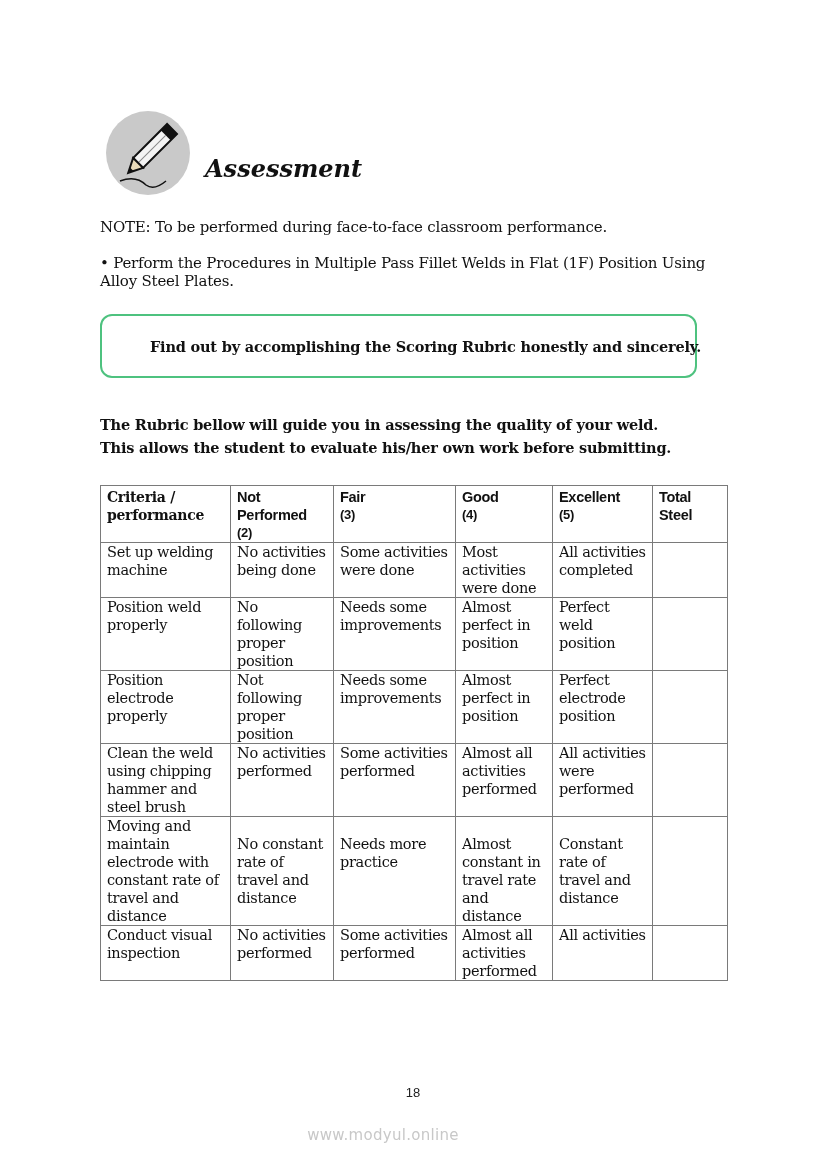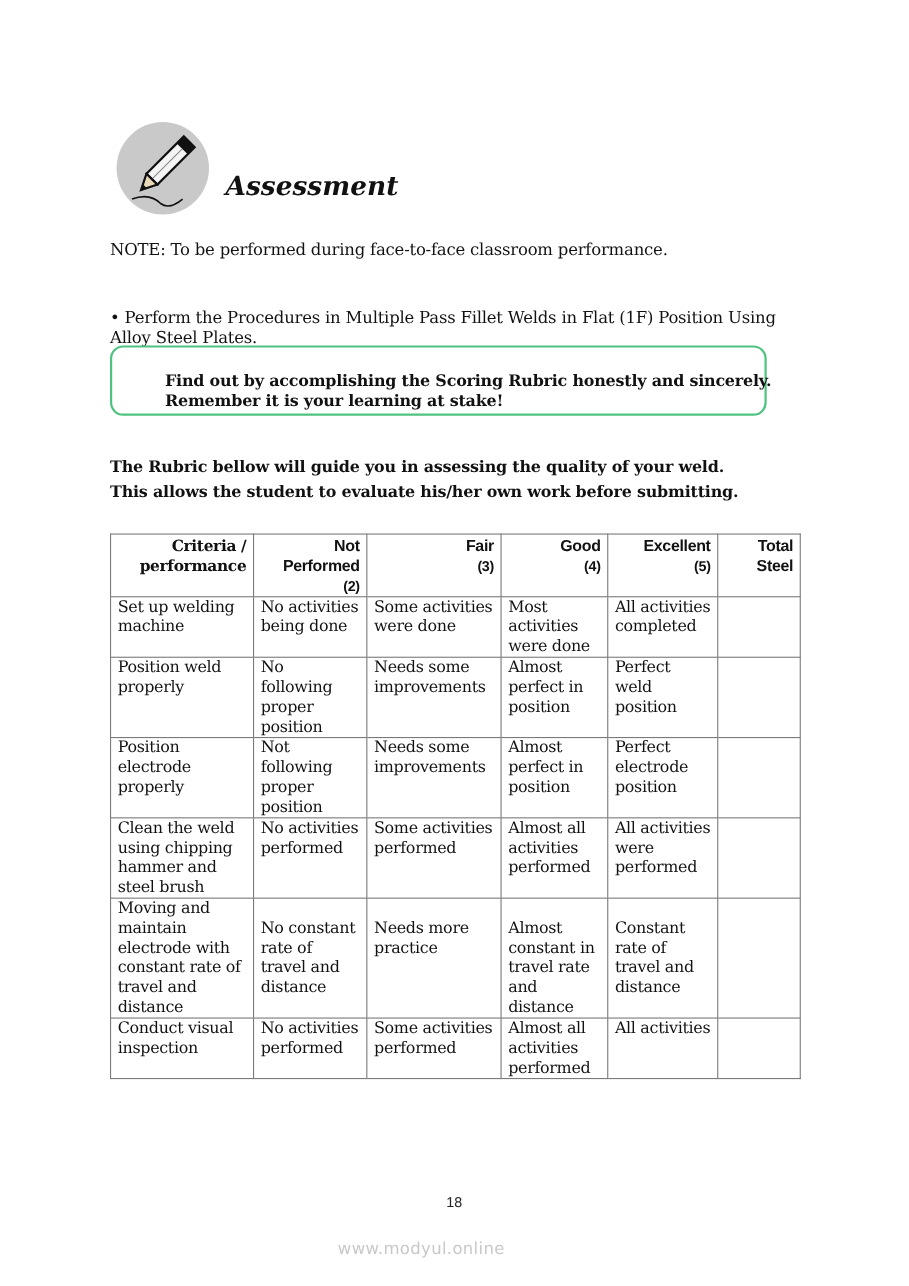--- a/index.html
+++ b/index.html
@@ -1,28 +1,28 @@
 <!DOCTYPE html>
 <html><head>
 <meta charset="utf-8">
 <style>
   html, body { margin:0; padding:0; background:#ffffff; }
   body { width:826px; height:1169px; position:relative; overflow:hidden; font-family:"DejaVu Serif", serif; color:#111; }
   .icon-circle { position:absolute; left:106px; top:111px; width:84px; height:84px; border-radius:50%; background:#c9c9c9; }
   .icon-circle svg { position:absolute; left:0; top:0; }
   .title { position:absolute; left:205px; top:142px; font-family:"DejaVu Serif", serif; font-weight:bold; font-style:italic; font-size:24px; color:#111;margin-top:12px; }
   .note { position:absolute; left:100px; top:218px; font-size:15px; font-family:"DejaVu Serif", serif; letter-spacing:-0.2px; }
-  .bullet { position:absolute; left:100px; top:254px; width:620px; font-size:15px; line-height:18px; letter-spacing:-0.2px;margin-top:26px; }
+  .bullet { position:absolute; left:100px; top:254px; width:620px; font-size:15px; line-height:18px; letter-spacing:-0.2px; }
   .callout { position:absolute; left:100px; top:314px; width:597px; height:64px; border:2px solid #4ec27f; border-radius:12px; box-sizing:border-box; }
   .callout-text { position:absolute; left:150px; top:338px; width:600px; font-weight:bold; font-size:14.5px; line-height:18px; letter-spacing:-0.2px; }
   .guide1 { position:absolute; left:100px; top:403px; font-weight:bold; font-size:14.5px; letter-spacing:-0.2px;margin-top:13px; }
   .guide2 { position:absolute; left:100px; top:439px; font-weight:bold; font-size:14.5px; letter-spacing:-0.2px; }
   table.rubric { position:absolute; left:100px; top:485px; border-collapse:collapse; table-layout:fixed; width:627px; }
   table.rubric td, table.rubric th { border:1px solid #7a7a7a; vertical-align:top; padding:0 6px; font-size:14.5px; line-height:18px; font-family:"DejaVu Serif", serif; font-weight:normal; text-align:left; letter-spacing:-0.3px; }
-  table.rubric th { text-align:right; font-family:"Liberation Sans", sans-serif; font-weight:bold; font-size:14.5px; line-height:18px; height:54px; padding-top:2px; }
+  table.rubric th { text-align:left; font-family:"Liberation Sans", sans-serif; font-weight:bold; font-size:14.5px; line-height:18px; height:54px; padding-top:2px; }
   table.rubric th.crit { font-family:"DejaVu Serif", serif; font-size:14px; }
   table.rubric th .score { font-weight:bold; font-size:13px; display:block; }
   .page-num { position:absolute; left:0; width:826px; top:1085px; text-align:center; font-family:"Liberation Sans", sans-serif; font-size:13px; color:#222; }
   .watermark { position:absolute; left:0; width:766px; top:1126px; text-align:center; font-family:"DejaVu Sans", sans-serif; font-size:15px; color:#c8c8c8; letter-spacing:0.3px; }
 </style>
 </head>
 <body>
 
 <div class="icon-circle">
   <svg width="84" height="84" viewBox="0 0 84 84">
@@ -37,21 +37,20 @@
   </svg>
 </div>
 <div class="title">Assessment</div>
 
 <div class="note">NOTE: To be performed during face-to-face classroom performance.</div>
 <div class="bullet">• Perform the Procedures in Multiple Pass Fillet Welds in Flat (1F) Position Using Alloy Steel Plates.</div>
 
 <div class="callout"></div>
 <div class="callout-text">
   <div>Find out by accomplishing the Scoring Rubric honestly and sincerely.</div>
-  <div>Remember it is your learning at stake!</div>
 </div>
 
 <div class="guide1">The Rubric bellow will guide you in assessing the quality of your weld.</div>
 <div class="guide2">This allows the student to evaluate his/her own work before submitting.</div>
 
 <table class="rubric">
   <colgroup>
     <col style="width:130px">
       <col style="width:103px">
       <col style="width:122px">

